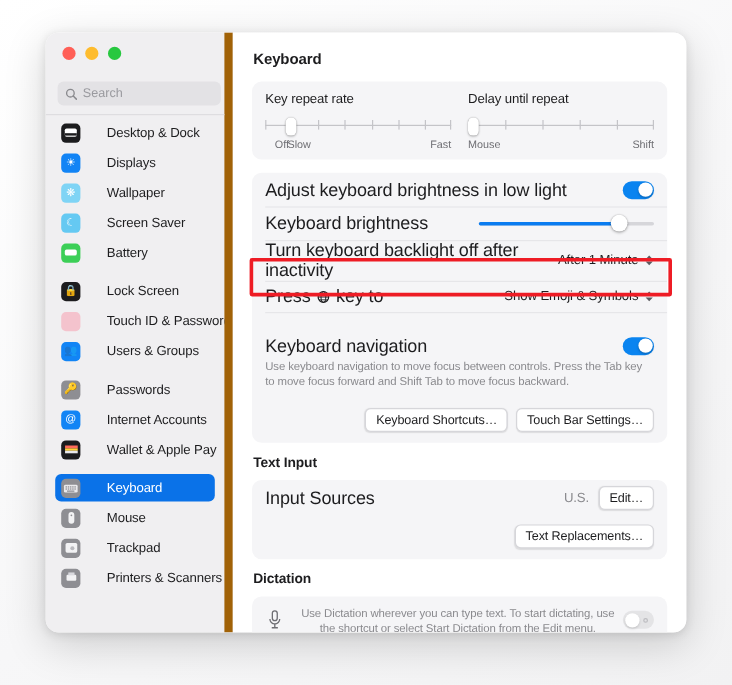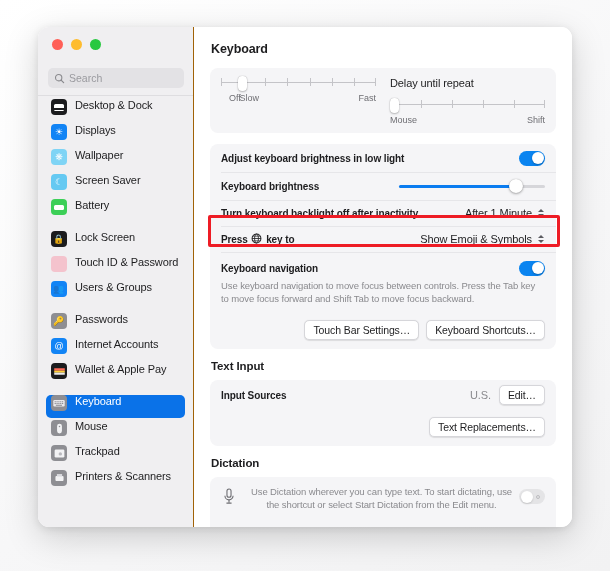--- a/index.html
+++ b/index.html
@@ -26,21 +26,21 @@
     box-shadow: 0 10px 34px rgba(0,0,0,0.17), 0 2px 8px rgba(0,0,0,0.10);
     overflow: hidden;
     display: flex;
   }
 
   
   #sidebar {
     width: 156px;
     height: 100%;
     background: #f0eff1;
-    border-right: 1px solid #a16207;
+    border-right: 7px solid #a16207;
     box-sizing: border-box;
     position: relative;
   }
   #traffic {
     position: absolute;
     left: 14px; top: 12px;
     display: flex; gap: 8px;
   }
   .light { width: 11px; height: 11px; border-radius: 50%; }
   .light.red    { background: #ff5f57; }
@@ -76,26 +76,27 @@
 
   #nav {
     position: absolute;
     left: 0; top: 72px; right: 0; bottom: 0;
     overflow: hidden;
     padding: 0 8px;
     box-sizing: border-box;
   }
   .nav-group { margin-bottom: 9px; }
   .nav-item {
-    display: flex; align-items: flex-start;
+    display: flex; align-items: center;
     height: 23px;
     padding: 0 5px;
     border-radius: 5px;
     margin-bottom: 2px;
     cursor: default;
+    gap: 14px;
   }
   .nav-item.selected { background: #0a72e8; }
   .nav-item.selected .nav-label { color: #ffffff; }
   .nav-icon {
     width: 16px; height: 16px;
     border-radius: 4px;
     flex: 0 0 auto;
     margin-right: 8px;
     display: flex; align-items: center; justify-content: center;
     font-size: 9px; color: #fff;
@@ -157,23 +158,22 @@
     display: flex; align-items: center;
     padding: 0 11px;
     min-height: 26px;
     position: relative;
   }
   .row + .row::before {
     content:""; position:absolute; left:11px; right:0; top:0;
     height:1px; background:#e6e6e9;
   }
   .row-label {
-    font-size: 10px; color: #1d1d1f; flex: 1;
+    font-size: 15px; color: #1d1d1f; flex: 1;
     letter-spacing: -0.1px;
-    font-weight: bold;
   }
   .row-value {
     font-size: 11px; color: #1d1d1f; margin-right: 4px;
     letter-spacing: -0.1px;
   }
   .row-value.muted { color: #8a8a8e; }
 
   
   #repeat-card { padding: 9px 11px 7px; display: flex; gap: 14px; }
   .slider-block { flex: 1; }
@@ -256,21 +256,21 @@
   .btn-row { display:flex; justify-content:flex-end; gap:7px; padding:7px 11px 9px; }
 
   .desc {
     font-size:9.5px; color:#8a8a8e; line-height:1.32;
     padding:0 11px 8px 11px; letter-spacing:-0.1px;
   }
   .section-head {
     font-size: 11.5px; font-weight: 600; color:#1d1d1f;
     margin: 4px 0 8px 1px; letter-spacing:-0.1px;
   }
-  .nav-row-top { padding-top:6px; padding-bottom:2px;gap:14px; }
+  .nav-row-top { padding-top:18px; padding-bottom:2px;gap:14px; }
 
   
   .dict-row { display:flex; align-items:flex-start; padding:9px 11px 10px;text-align:center; }
   .mic {
     width:16px; flex:0 0 auto; margin-right:7px; margin-top:2px;
     color:#6e6e73;
   }
   .dict-text { flex:1; font-size:9.5px; color:#8a8a8e; line-height:1.35; letter-spacing:-0.1px;}
 
   
@@ -439,20 +439,21 @@
       </div>
     </div>
 
     <div id="main">
 
       <div id="main-title">Keyboard</div>
 
       <div class="card" id="repeat-card">
 
         <div class="slider-block">
+          <div class="slider-title">Key repeat rate</div>
           <div class="tickbar">
             <div class="tickline"></div>
             <div class="tick" style="left:0%"></div>
             <div class="tick" style="left:14.28%"></div>
             <div class="tick" style="left:28.56%"></div>
             <div class="tick" style="left:42.84%"></div>
             <div class="tick" style="left:57.12%"></div>
             <div class="tick" style="left:71.4%"></div>
             <div class="tick" style="left:85.68%"></div>
             <div class="tick" style="left:99.5%"></div>
@@ -533,22 +534,22 @@
 
         <div class="row nav-row-top" style="min-height:20px">
           <span class="row-label">Keyboard navigation</span>
           <div class="toggle">
               <div class="dot"></div>
             </div>
         </div>
         <div class="desc">Use keyboard navigation to move focus between controls. Press the Tab key to move focus forward and Shift Tab to move focus backward.</div>
 
         <div class="btn-row">
+          <button class="btn">Keyboard Shortcuts…</button>
           <button class="btn">Touch Bar Settings…</button>
-          <button class="btn">Keyboard Shortcuts…</button>
         </div>
 
       </div>
 
       <div class="section-head">Text Input</div>
       <div class="card">
         <div class="row" style="min-height:30px">
           <span class="row-label">Input Sources</span>
           <span class="row-value muted" style="margin-right:8px">U.S.</span>
           <button class="btn">Edit…</button>

